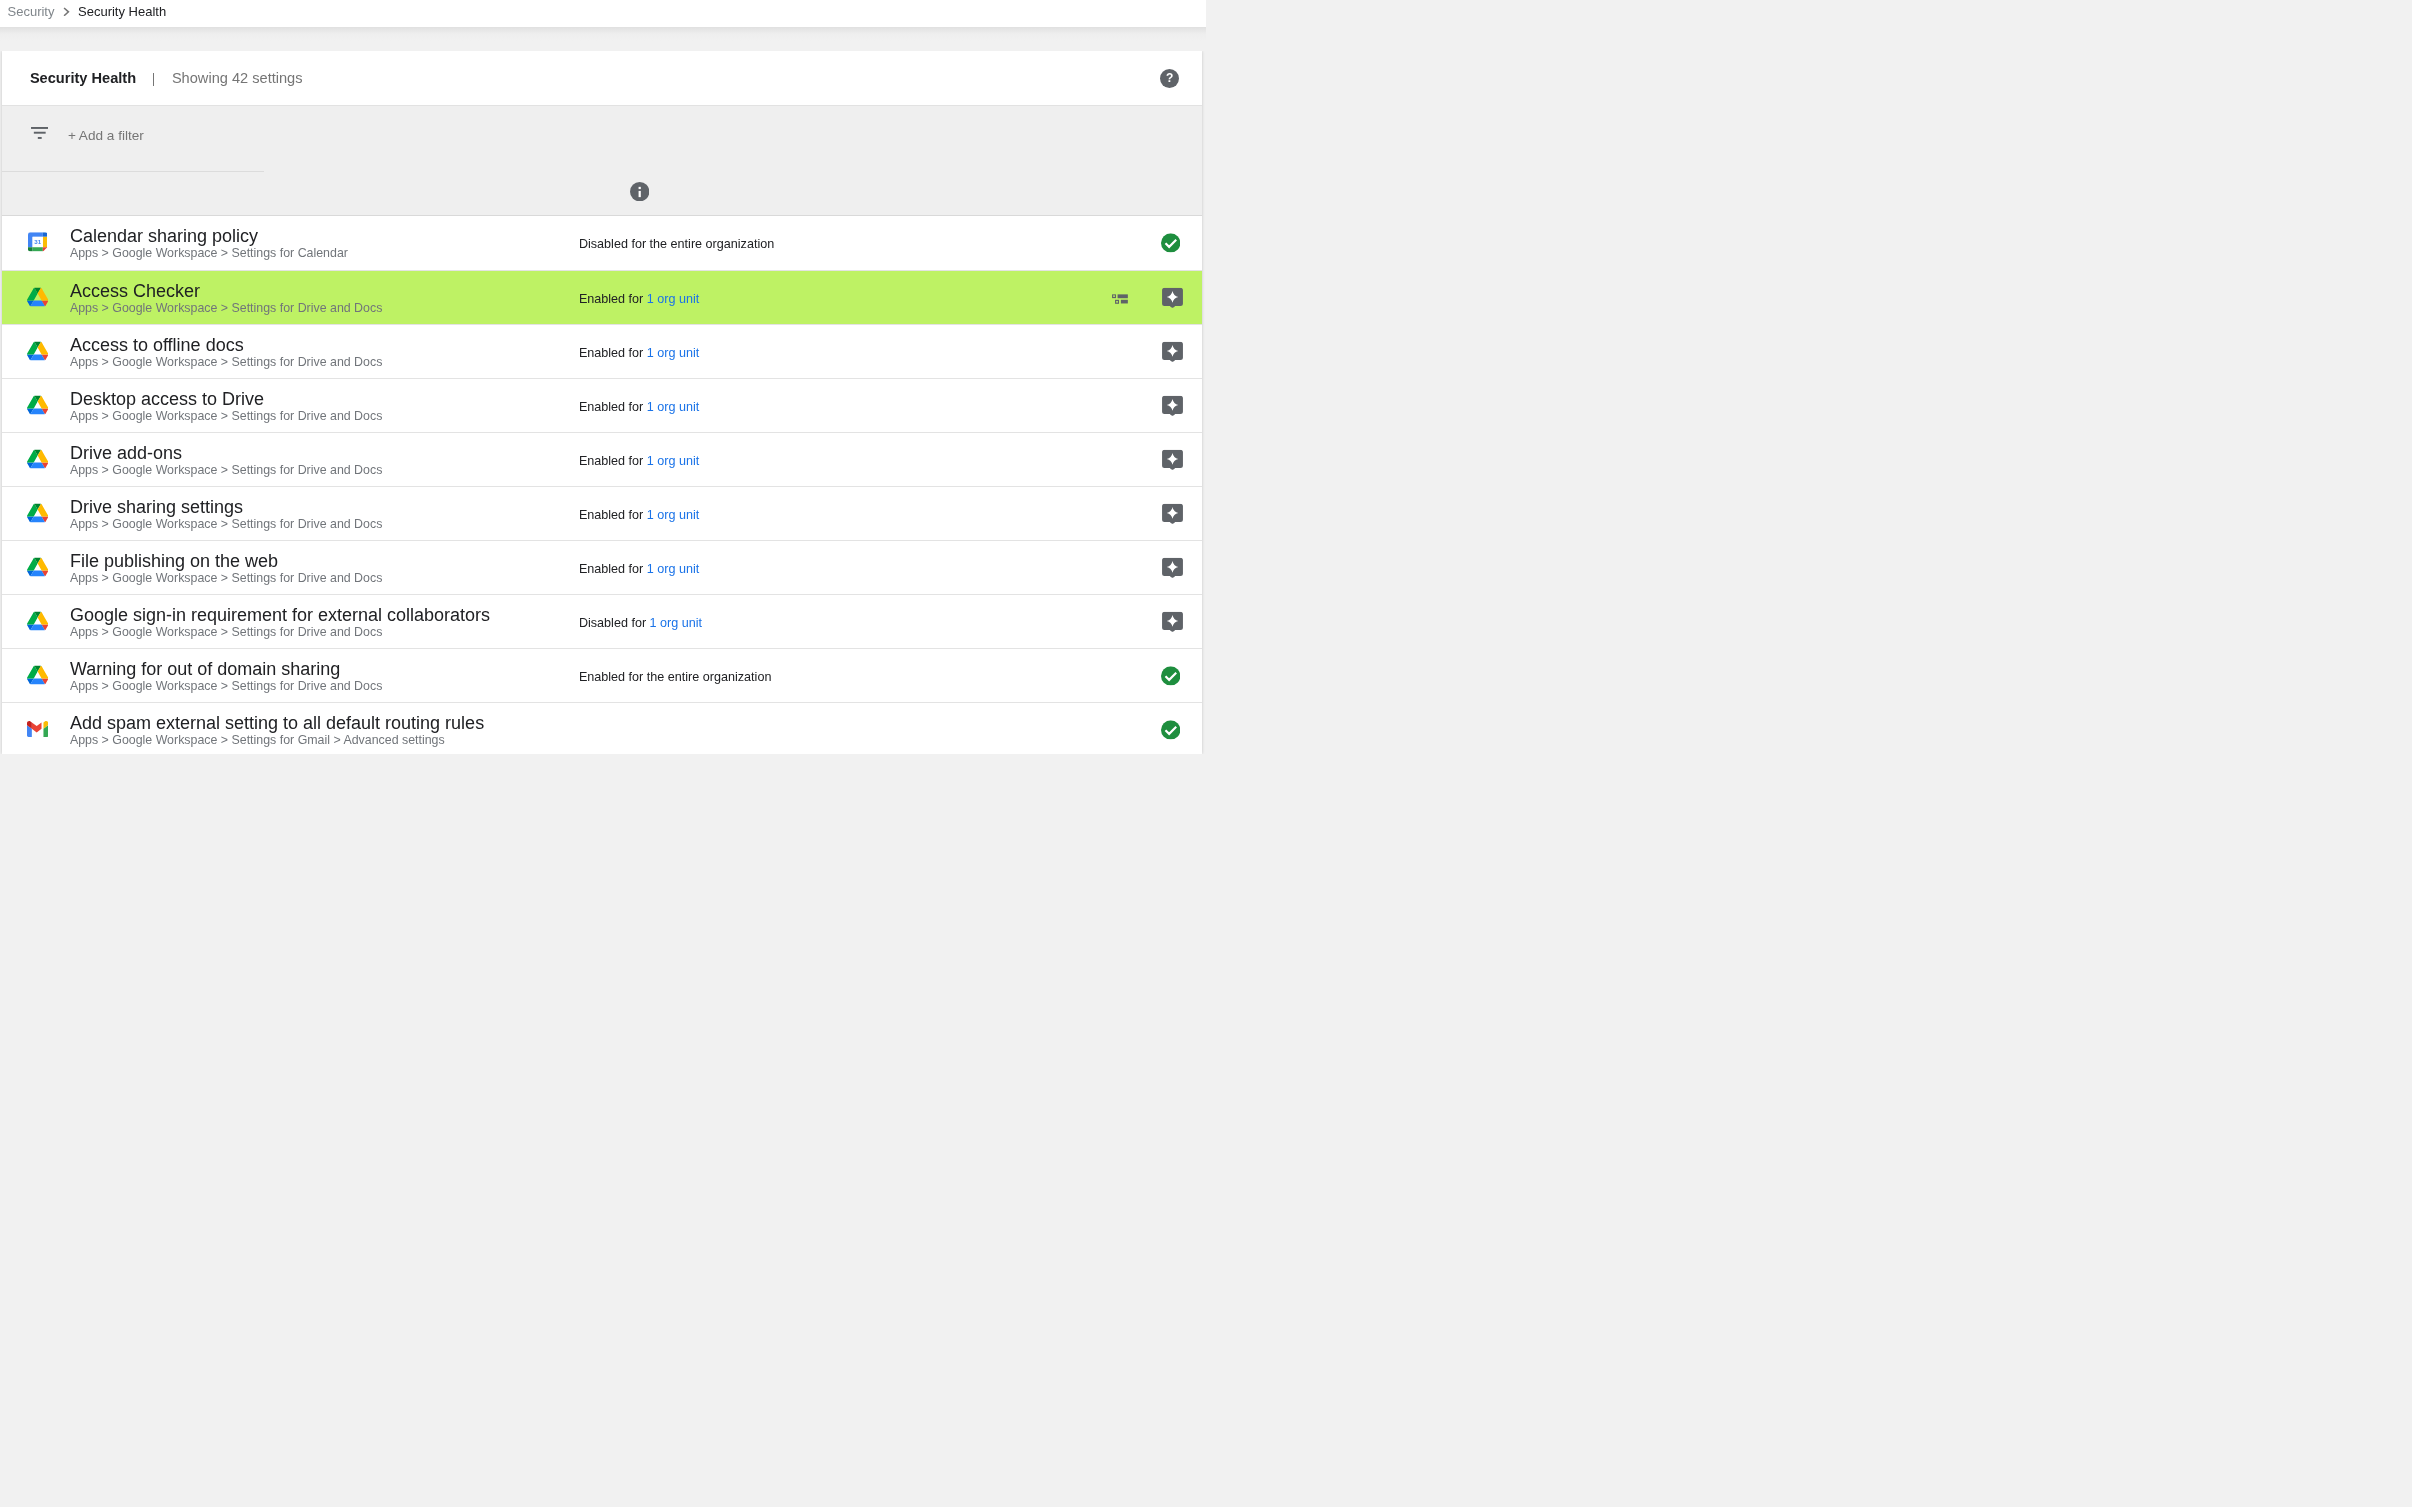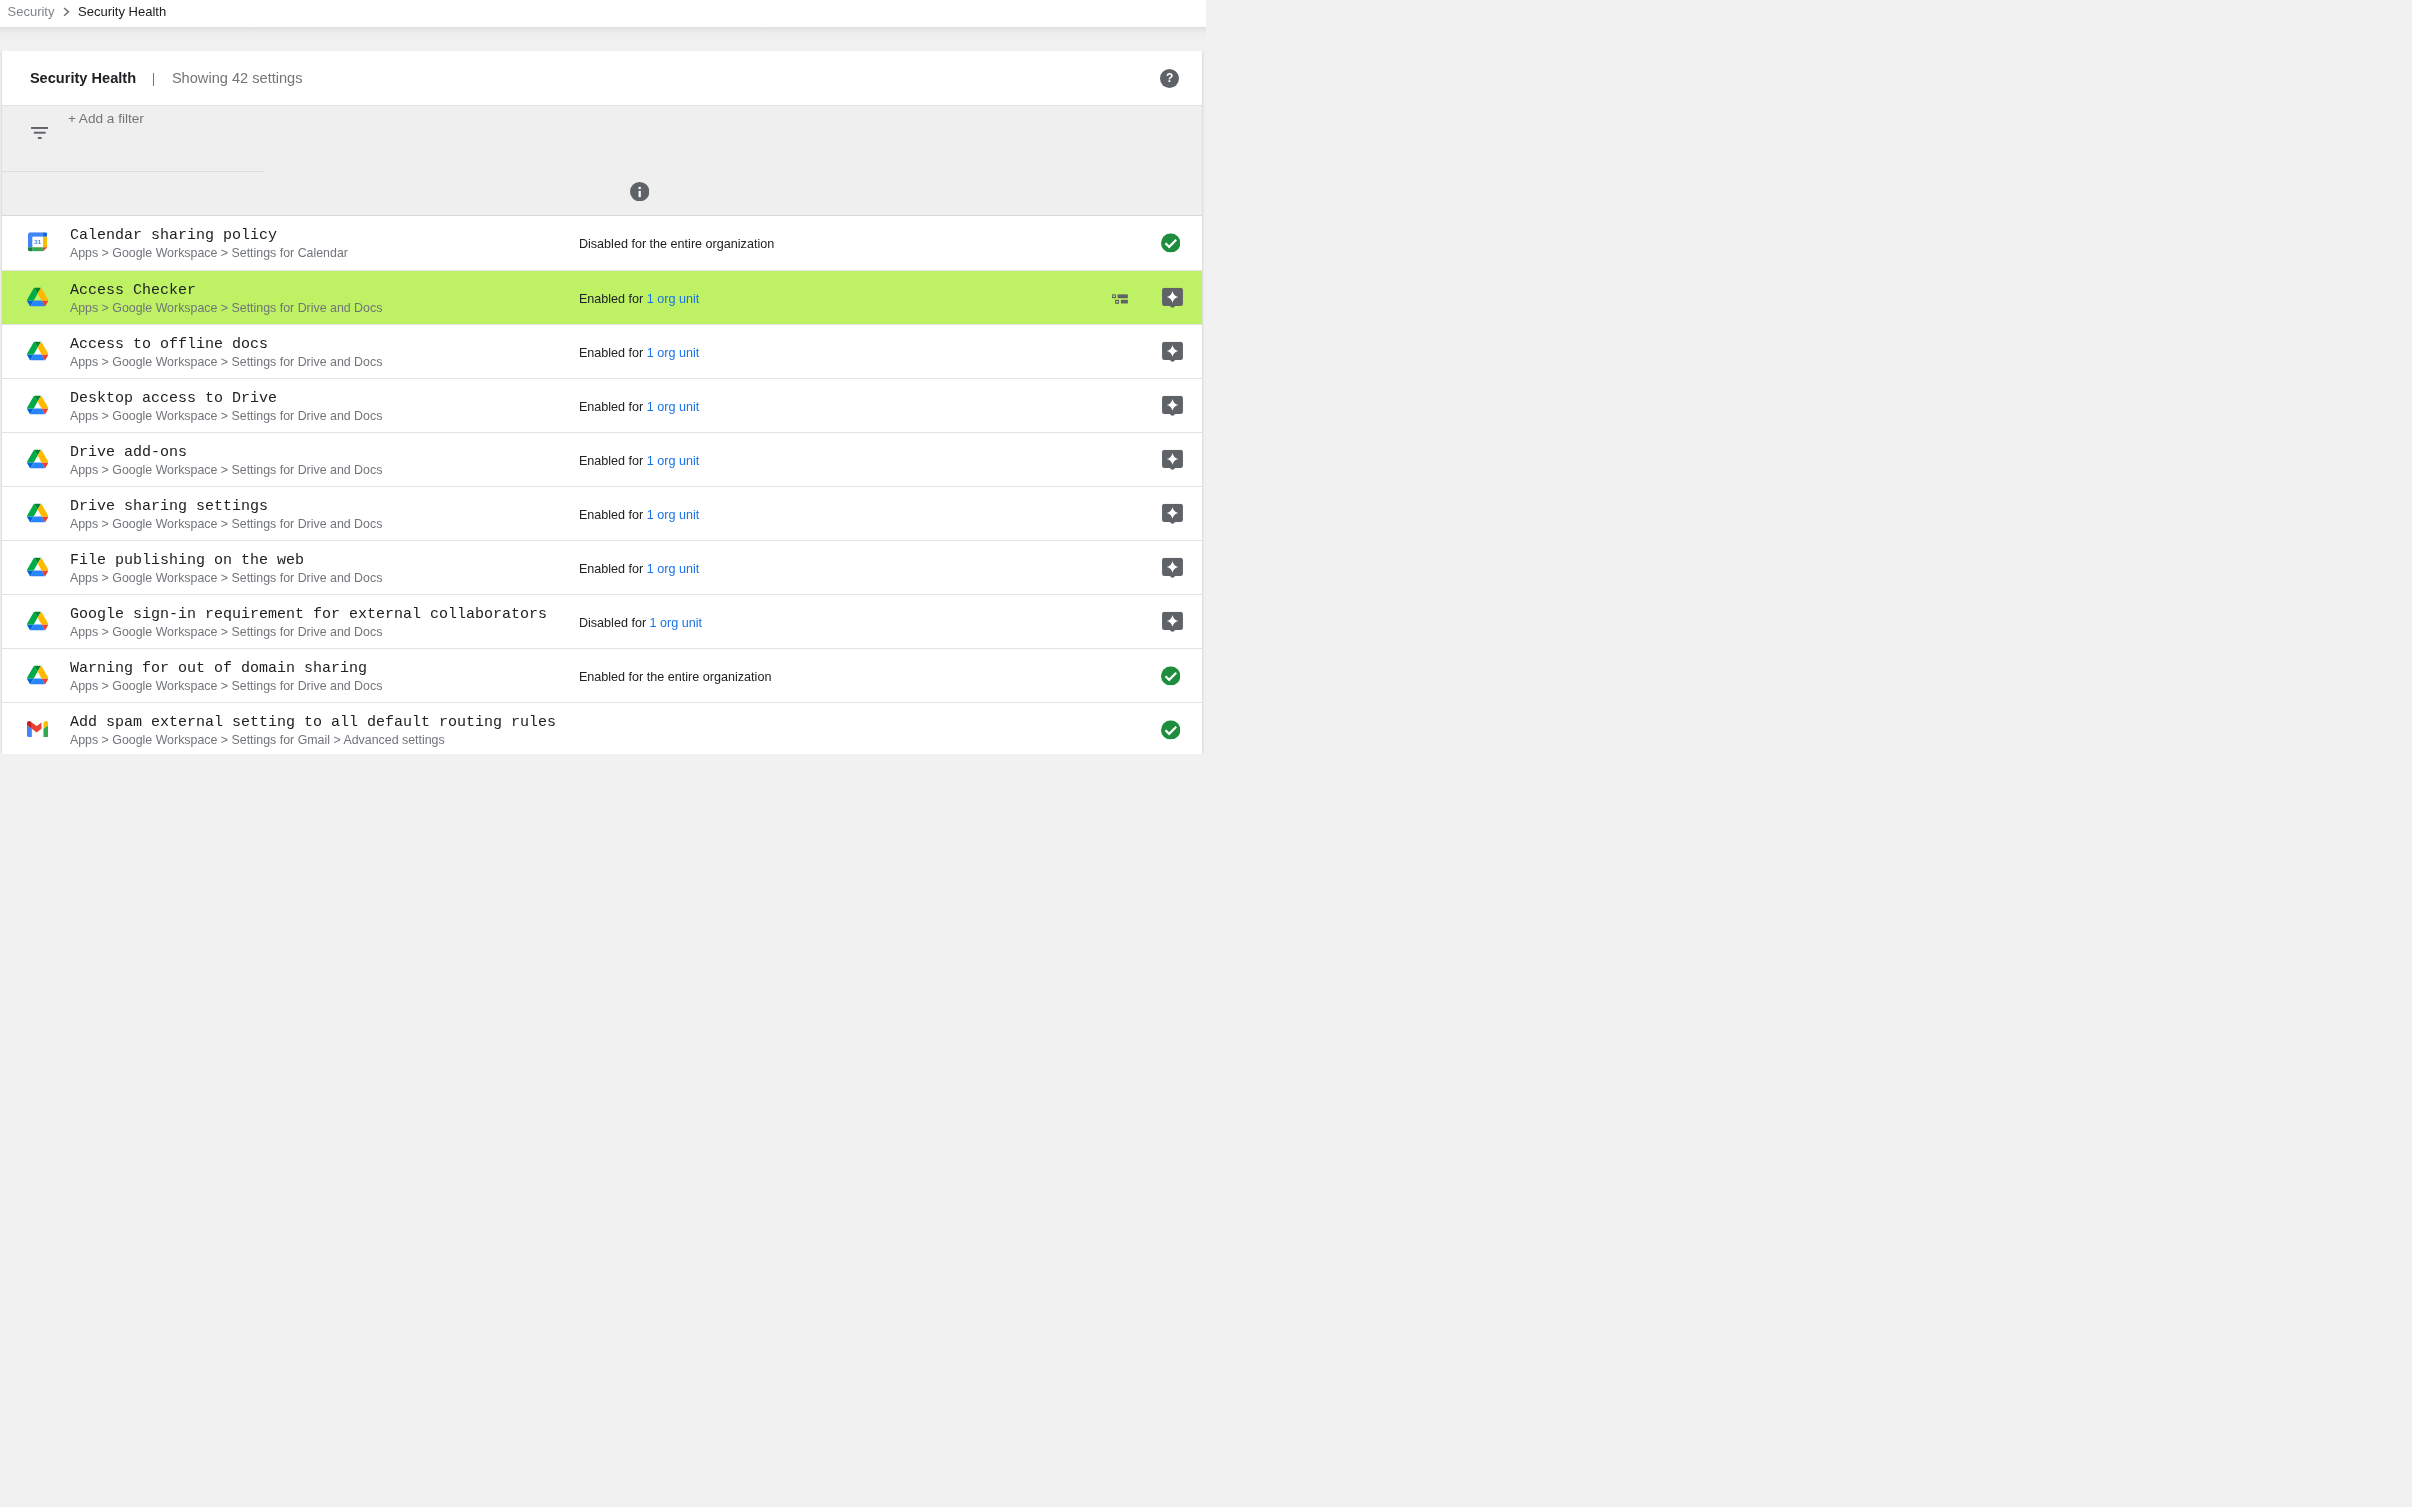--- a/index.html
+++ b/index.html
@@ -12,35 +12,35 @@
   .topshadow{position:absolute;left:0;top:27px;width:100%;height:24px;background:linear-gradient(to bottom,#e0e0e0 0px,#eeeeee 6.8px,#f1f1f1 13.6px);z-index:2;}
   .card{position:absolute;left:1.9px;top:51px;width:1200px;height:703px;background:#fff;box-shadow:0 0 2.9px rgba(0,0,0,0.18);}
   .chead{position:absolute;left:0;top:0;width:100%;height:54px;}
   .ct1{position:absolute;left:28px;top:19.4px;font-size:14.6px;font-weight:bold;color:#202124;white-space:nowrap;}
   .csep{position:absolute;left:151px;top:22px;width:1.3px;height:13px;background:#757575;}
   .ct2{position:absolute;left:170px;top:19px;font-size:14.6px;color:#757575;white-space:nowrap;}
   .helpic{position:absolute;left:1158px;top:17.5px;width:19.4px;height:19.4px;border-radius:50%;background:#5f6368;color:#fff;font-size:12px;font-weight:bold;text-align:center;line-height:19.4px;}
   .gzone{position:absolute;left:0;top:54px;width:100%;height:111px;background:#efefef;border-top:1px solid #e2e2e2;border-bottom:1px solid #d9d9d9;box-sizing:border-box;}
   .fdivider{position:absolute;left:0;top:120px;width:262px;height:1px;background:#dcdcdc;}
   .ficon{position:absolute;left:29px;top:76px;}
-  .ftext{position:absolute;left:66px;top:58px;font-size:13.6px;line-height:19.4px;color:#757575;}
+  .ftext{position:absolute;left:66px;top:75px;font-size:13.6px;line-height:19.4px;color:#757575;}
   .hlabel{position:absolute;top:132px;font-size:11.6px;font-weight:bold;color:#5f6368;line-height:15.5px;margin-top:38px;}
   .hl1{left:68px;}
   .hl2{left:577px;}
   .infoic{position:absolute;left:628px;top:131px;}
   .rows{position:absolute;left:0;top:165px;width:100%;}
   .row{position:relative;height:53px;border-bottom:1px solid #e3e3e3;background:#fff;}
   .row.r1{height:54px;}
   .row.hl{background:#bef264;}
   .ric{position:absolute;top:calc(50% - 1px);transform:translateY(-50%);}
   .ric.cal{left:26px;}
   .ric.drv{left:25px;}
   .ric.gm{left:25px;}
   .rname{position:absolute;left:68px;top:11px;}
-  .rtitle{font-size:15px;line-height:18px;color:#202124;white-space:nowrap;font-family:Liberation Mono, monospace;}
+  .rtitle{font-size:18px;line-height:18px;color:#202124;white-space:nowrap;}
   .rsub{font-size:12.4px;line-height:17.5px;color:#71757a;white-space:nowrap;}
   .rstat{position:absolute;left:577px;top:1px;height:100%;display:flex;align-items:center;font-size:12.6px;color:#202124;white-space:nowrap;}
   .rstat a{color:#1a73e8;text-decoration:none;}
   .rright{position:absolute;top:50%;transform:translateY(-50%);}
   .pcheck{left:1159px;}
   .pbadge{left:1160px;}
   .porg{left:1110px;top:calc(50% + 1.8px);}
 </style></head>
 <body>
 <div class="topbar">

